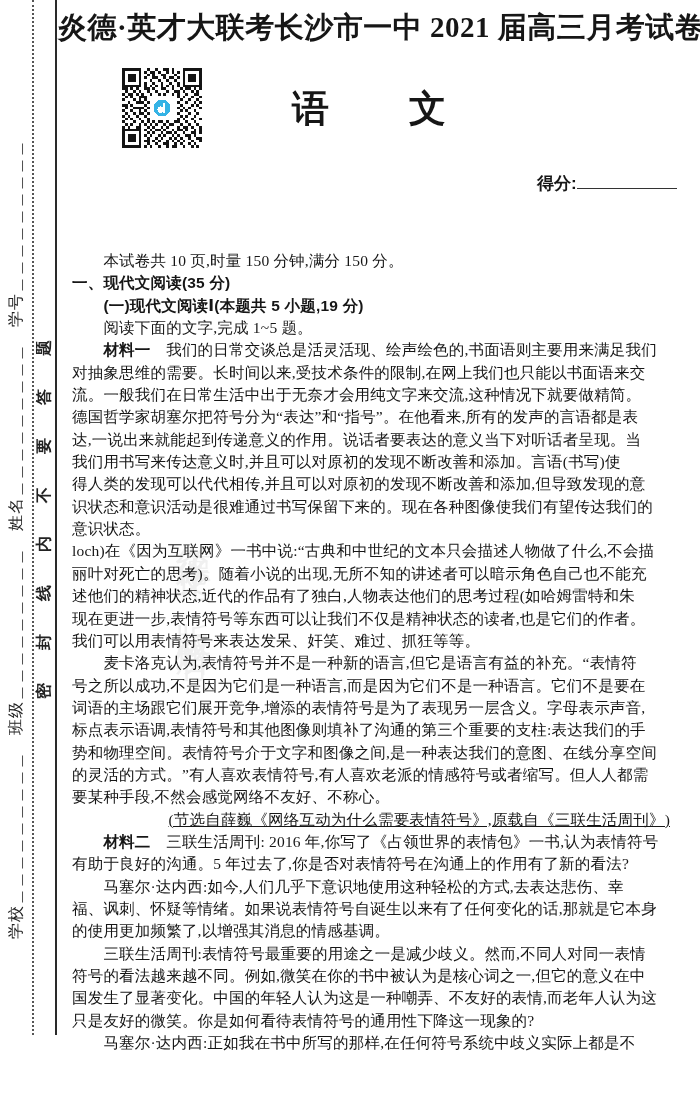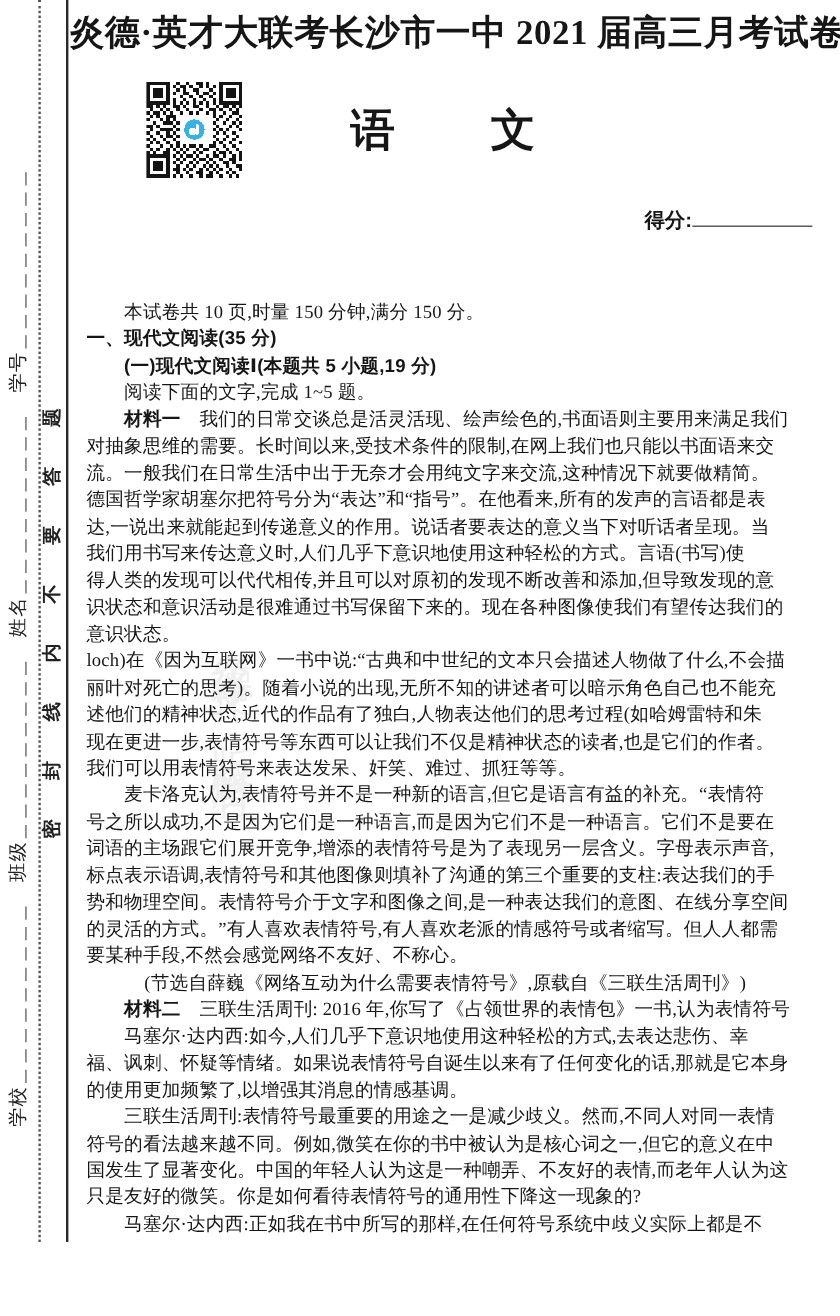--- a/index.html
+++ b/index.html
@@ -35,21 +35,21 @@
   .score-label{font-weight:bold;font-family:Liberation Sans, sans-serif;}
   .score-blank{display:inline-block;width:100px;height:15px;border-bottom:1.6px solid #333;vertical-align:baseline;}
   
   .body{
     position:absolute;top:202px;left:72px;width:598px;
     font-size:15.5px;line-height:22.35px;letter-spacing:0.2px;margin-top:48px;
   }
   .bline{white-space:pre-wrap;}
   .bline .lead{font-weight:bold;font-family:Liberation Sans, sans-serif;}
   .bline.bold{font-weight:bold;font-family:"Liberation Sans","DejaVu Sans",sans-serif;}
-  .bline.right{text-align:center;}
+  .bline.right{text-align:right;text-decoration:underline;}
   
   .watermark{
     position:absolute;left:168px;top:515px;
     writing-mode:vertical-rl;text-orientation:upright;
     font-size:36px;letter-spacing:8px;color:#000;opacity:0.055;
     pointer-events:none;
   }
   
   .footer{
     position:absolute;top:1102px;left:72px;width:596px;text-align:center;
@@ -120,21 +120,21 @@
       <div class="bline"><span class="lead">　　材料一</span><span>　我们的日常交谈总是活灵活现、绘声绘色的,书面语则主要用来满足我们</span></div>
 
       <div class="bline"><span class="lead"></span><span>对抽象思维的需要。长时间以来,受技术条件的限制,在网上我们也只能以书面语来交</span></div>
 
       <div class="bline"><span class="lead"></span><span>流。一般我们在日常生活中出于无奈才会用纯文字来交流,这种情况下就要做精简。</span></div>
 
       <div class="bline"><span class="lead"></span><span>德国哲学家胡塞尔把符号分为“表达”和“指号”。在他看来,所有的发声的言语都是表</span></div>
 
       <div class="bline"><span class="lead"></span><span>达,一说出来就能起到传递意义的作用。说话者要表达的意义当下对听话者呈现。当</span></div>
 
-      <div class="bline"><span class="lead"></span><span>我们用书写来传达意义时,人们几乎下意识地使用这种轻松的方式。言语(书写)使</span></div>
+      <div class="bline"><span class="lead"></span><span>我们用书写来传达意义时,并且可以对原初的发现不断改善和添加。言语(书写)使</span></div>
 
       <div class="bline"><span class="lead"></span><span>得人类的发现可以代代相传,并且可以对原初的发现不断改善和添加,但导致发现的意</span></div>
 
       <div class="bline"><span class="lead"></span><span>识状态和意识活动是很难通过书写保留下来的。现在各种图像使我们有望传达我们的</span></div>
 
       <div class="bline"><span class="lead"></span><span>意识状态。</span></div>
 
 
       <div class="bline"><span class="lead"></span><span>loch)在《因为互联网》一书中说:“古典和中世纪的文本只会描述人物做了什么,不会描</span></div>
 
@@ -158,20 +158,21 @@
       <div class="bline"><span class="lead"></span><span>势和物理空间。表情符号介于文字和图像之间,是一种表达我们的意图、在线分享空间</span></div>
 
       <div class="bline"><span class="lead"></span><span>的灵活的方式。”有人喜欢表情符号,有人喜欢老派的情感符号或者缩写。但人人都需</span></div>
 
       <div class="bline"><span class="lead"></span><span>要某种手段,不然会感觉网络不友好、不称心。</span></div>
 
       <div class="bline right"><span class="lead"></span><span>(节选自薛巍《网络互动为什么需要表情符号》,原载自《三联生活周刊》)</span></div>
 
       <div class="bline"><span class="lead">　　材料二</span><span>　三联生活周刊: 2016 年,你写了《占领世界的表情包》一书,认为表情符号</span></div>
 
+      <div class="bline"><span class="lead"></span><span>有助于良好的沟通。5 年过去了,你是否对表情符号在沟通上的作用有了新的看法?</span></div>
 
       <div class="bline"><span class="lead"></span><span>　　马塞尔·达内西:如今,人们几乎下意识地使用这种轻松的方式,去表达悲伤、幸</span></div>
 
       <div class="bline"><span class="lead"></span><span>福、讽刺、怀疑等情绪。如果说表情符号自诞生以来有了任何变化的话,那就是它本身</span></div>
 
       <div class="bline"><span class="lead"></span><span>的使用更加频繁了,以增强其消息的情感基调。</span></div>
 
       <div class="bline"><span class="lead"></span><span>　　三联生活周刊:表情符号最重要的用途之一是减少歧义。然而,不同人对同一表情</span></div>
 
       <div class="bline"><span class="lead"></span><span>符号的看法越来越不同。例如,微笑在你的书中被认为是核心词之一,但它的意义在中</span></div>

